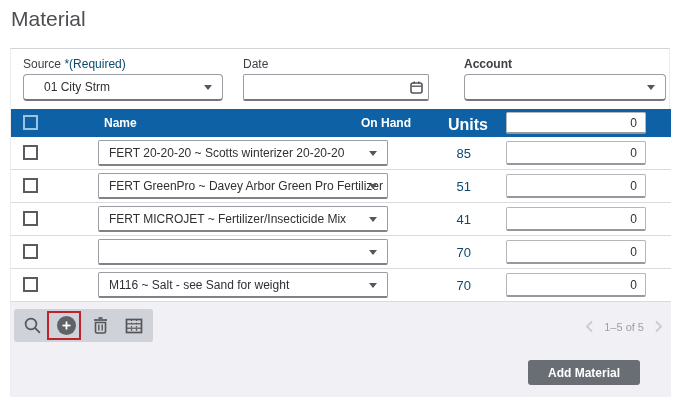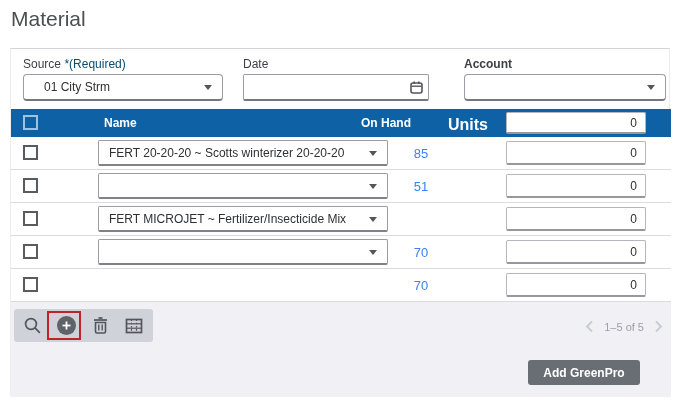--- a/index.html
+++ b/index.html
@@ -33,21 +33,21 @@
                  border-radius:2px; text-align:right; padding-right:8px; font-size:12px; color:#2e3033; background:#fff; }
   .hdr-units-input { top:3px; height:22px; }
 
   .rows { position:absolute; left:0; top:88px; width:660px; }
   .mrow { position:relative; height:33px; background:#fff; border-bottom:1px solid #d9dbdf; }
   .row-checkbox { position:absolute; left:12px; top:8px; width:15px; height:15px; border:2px solid #595b60; background:#fff; cursor:pointer; }
   .row-select { position:absolute; left:45px; top:3px; width:290px; height:26px; background:#fff;
                 border:1px solid #9b9da2; border-bottom:2px solid #808287; border-radius:2px;
                 display:flex; align-items:center; font-size:12px; color:#2e3033; padding:0 26px 0 10px;
                 white-space:nowrap; overflow:hidden; cursor:pointer;margin-left:42px; }
-  .row-onhand { position:absolute; left:360px; width:100px; top:9px; text-align:center; font-size:13px; color:#3b82f6; }
+  .row-onhand { position:absolute; left:360px; width:100px; top:9px; text-align:right; font-size:13px; color:#0c4a6e; }
   .row-units-input { top:4px; height:24px; }
 
   .footer { position:absolute; left:0; top:253px; width:660px; height:95px; background:#f0f0f5; }
   .toolbar-group { position:absolute; left:3px; top:7px; width:139px; height:33px; background:#cfd2d8;
                    border-radius:3px; display:flex; align-items:center; padding-left:1px; }
   .tool-btn { width:34px; height:33px; display:flex; align-items:center; justify-content:center; cursor:pointer; }
   .add-circle { width:19px; height:19px; border-radius:50%; background:#5f6266; display:flex; align-items:center; justify-content:center; }
   .add-highlight { position:absolute; left:33px; top:2px; width:34px; height:29px; border:2px solid #bf2228; pointer-events:none; }
 
   .pagination { position:absolute; right:8px; top:18px; display:flex; align-items:center; gap:10px;
@@ -104,46 +104,52 @@
         <span>FERT 20-20-20 ~ Scotts winterizer 20-20-20</span>
         <span class="caret"></span>
       </div>
       <div class="row-onhand">85</div>
       <input class="units-input row-units-input" value="0" style="">
     </div>
 
     <div class="mrow">
       <div class="row-checkbox"></div>
       <div class="row-select">
+        <span>FERT GreenPro ~ Davey Arbor Green Pro Fertilizer</span>
         <span class="caret"></span>
       </div>
       <div class="row-onhand">51</div>
       <input class="units-input row-units-input" value="0" style="">
     </div>
 
     <div class="mrow">
       <div class="row-checkbox"></div>
       <div class="row-select">
         <span>FERT MICROJET ~ Fertilizer/Insecticide Mix</span>
         <span class="caret"></span>
       </div>
+      <div class="row-onhand">41</div>
       <input class="units-input row-units-input" value="0" style="">
     </div>
 
     <div class="mrow">
       <div class="row-checkbox"></div>
       <div class="row-select">
         <span class="caret"></span>
       </div>
       <div class="row-onhand">70</div>
       <input class="units-input row-units-input" value="0" style="">
     </div>
 
     <div class="mrow">
       <div class="row-checkbox"></div>
+      <div class="row-select">
+        <span>M116 ~ Salt - see Sand for weight</span>
+        <span class="caret"></span>
+      </div>
       <div class="row-onhand">70</div>
       <input class="units-input row-units-input" value="0" style="">
     </div>
   </div>
 
   <div class="footer">
     <div class="toolbar-group">
       <div class="tool-btn">
         <svg width="19" height="19" viewBox="0 0 19 19">
           <circle cx="8" cy="8" r="5.4" fill="none" stroke="#54565b" stroke-width="1.7"></circle>
@@ -186,15 +192,15 @@
         </svg>
       </span>
       <span>1–5 of 5</span>
       <span class="page-chevron">
         <svg width="9" height="13" viewBox="0 0 9 13">
           <polyline points="2,1.5 7,6.5 2,11.5" fill="none" stroke="#c8cbd1" stroke-width="1.8"></polyline>
         </svg>
       </span>
     </div>
 
-    <button class="add-material-btn">Add GreenPro</button>
+    <button class="add-material-btn">Add Material</button>
   </div>
 </div>
 
 </body></html>

